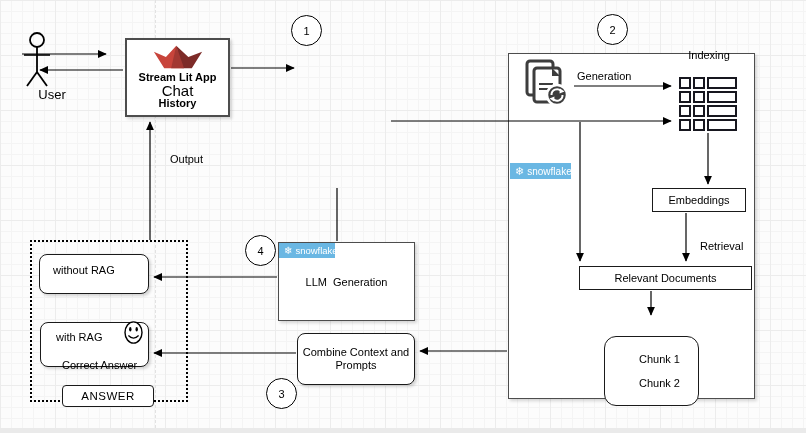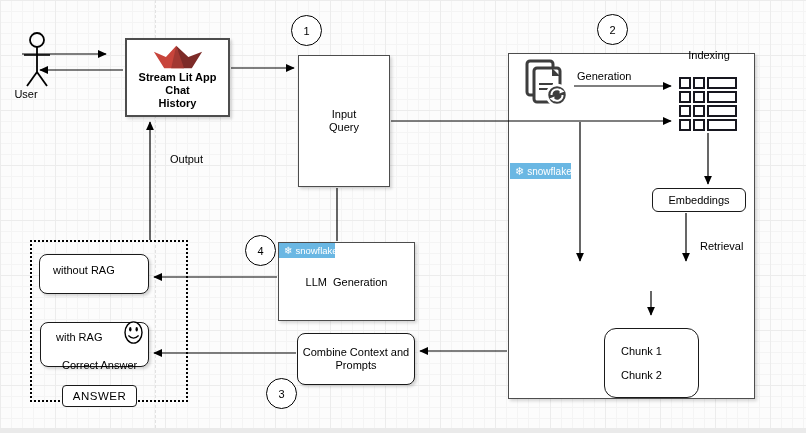--- a/index.html
+++ b/index.html
@@ -10,21 +10,21 @@
     background-image:
       linear-gradient(to right, #ececec 1px, transparent 1px),
       linear-gradient(to bottom, #ececec 1px, transparent 1px),
       linear-gradient(to right, #f4f4f4 1px, transparent 1px),
       linear-gradient(to bottom, #f4f4f4 1px, transparent 1px);
     background-size:55px 55px, 55px 55px, 11px 11px, 11px 11px;
   }
   .abs{position:absolute; box-sizing:border-box;}
   .box-sharp{background:#fff; border:1.5px solid #4d4d4d; box-shadow:2px 2px 3px rgba(0,0,0,0.16);}
   .box-round{background:#fff; border:1.4px solid #1a1a1a; border-radius:8px; box-shadow:2px 2px 3px rgba(0,0,0,0.16);}
-  .box-thin{background:#fff; border:1px solid #1a1a1a; border-radius:6px;}
+  .box-thin{background:#fff; border:1px solid #1a1a1a; border-radius:0;}
   .circle{width:31px; height:31px; border-radius:50%; border:1.2px solid #000; background:#fff;
           display:flex; align-items:center; justify-content:center; font-size:11px; z-index:10;}
   .lbl{font-size:11px; line-height:13px;}
   .ctr{display:flex; align-items:center; justify-content:center; text-align:center;}
   .sf-badge{background:#6ab7e3; color:#fff; display:flex; align-items:center; gap:3px;
             padding:0 5px; font-size:10px; z-index:11;}
   .sf-glyph{font-size:11px; line-height:1;}
   .connectors{position:absolute; left:0; top:0; z-index:5;}
   .z10{z-index:10;}
   .z4{z-index:4;}
@@ -70,50 +70,46 @@
     <line x1="150" y1="240" x2="150" y2="122" stroke="#000" stroke-width="1.2" marker-end="url(#ah)"></line>
   </svg>
 
   <svg class="abs z10" style="left:18px; top:30px;" width="40" height="58" viewBox="0 0 40 58">
     <circle cx="19" cy="10" r="7" fill="none" stroke="#000" stroke-width="1.8"></circle>
     <line x1="19" y1="17" x2="19" y2="42" stroke="#000" stroke-width="1.8"></line>
     <line x1="6" y1="25" x2="32" y2="25" stroke="#000" stroke-width="1.6"></line>
     <line x1="19" y1="42" x2="9" y2="56" stroke="#000" stroke-width="1.8"></line>
     <line x1="19" y1="42" x2="29" y2="56" stroke="#000" stroke-width="1.8"></line>
   </svg>
-  <div class="abs lbl ctr z10" style="left:6px; top:88px; width:40px; font-size:11px;">User</div>
+  <div class="abs lbl ctr z10" style="left:32px; top:88px; width:40px; font-size:13px;">User</div>
 
   <div class="abs box-sharp z10" style="left:125px; top:38px; width:105px; height:79px; border-width:2px; display:flex; flex-direction:column; align-items:center; padding-top:3px;">
     <svg width="50" height="28" viewBox="0 0 58 32">
       <polygon points="1,10 13,29 33,29 27,3 15,16" fill="#c8443b"></polygon>
       <polygon points="27,3 33,29 45,29 57,10 41,16" fill="#7d2b28"></polygon>
       <polygon points="27,3 21,29 36,29" fill="#a23832"></polygon>
     </svg>
     <div class="lbl" style="font-weight:bold; font-size:11px;">Stream Lit App</div>
-    <div class="lbl" style="font-weight:bold; font-size:11px;">Chat</div>
+    <div class="lbl" style="font-weight:normal; font-size:15px;">Chat</div>
     <div class="lbl" style="font-weight:bold; font-size:11px;">History</div>
   </div>
 
   <div class="abs circle" style="left:291px; top:15px;">
       <span>1</span>
     </div>
   <div class="abs circle" style="left:597px; top:14px;">
       <span>2</span>
     </div>
   <div class="abs circle" style="left:266px; top:378px;">
       <span>3</span>
     </div>
   <div class="abs circle" style="left:245px; top:235px;">
       <span>4</span>
     </div>
 
-  <div class="abs box-sharp z10 ctr" style="left:298px; top:55px; width:92px; height:132px; flex-direction:column;">
-    <div class="lbl">Input</div>
-    <div class="lbl">Query</div>
-  </div>
 
   <div class="abs lbl z10" style="left:170px; top:153px;">Output</div>
 
   <svg class="abs z10" style="left:522px; top:59px;" width="52" height="48" viewBox="0 0 52 48">
     <rect x="5" y="2" width="26" height="34" rx="3" fill="#fff" stroke="#3d3d3d" stroke-width="3"></rect>
     <rect x="12" y="9" width="26" height="34" rx="3" fill="#fff" stroke="#3d3d3d" stroke-width="3"></rect>
     <polygon points="30,9 38,17 30,17" fill="#3d3d3d"></polygon>
     <line x1="17" y1="25" x2="31" y2="25" stroke="#3d3d3d" stroke-width="2"></line>
     <line x1="17" y1="30" x2="28" y2="30" stroke="#3d3d3d" stroke-width="2"></line>
     <circle cx="35" cy="36" r="10" fill="#3d3d3d" stroke="#fff" stroke-width="2.5"></circle>
@@ -152,22 +148,25 @@
     <span class="sf-glyph">❄</span>
     <span>snowflake</span>
   </div>
 
   <div class="abs box-thin z10 ctr" style="left:652px; top:188px; width:94px; height:24px;">
     <span class="lbl">Embeddings</span>
   </div>
 
   <div class="abs lbl z10" style="left:700px; top:240px;">Retrieval</div>
 
-
-  <div class="abs box-thin z10" style="left:604px; top:328px; width:95px; height:70px; border-radius:12px; display:flex; flex-direction:column; justify-content:center; gap:11px; padding-left:16px;">
+  <div class="abs box-thin z10 ctr" style="left:579px; top:266px; width:173px; height:24px;">
+    <span class="lbl">Relevant Documents</span>
+  </div>
+
+  <div class="abs box-thin z10" style="left:604px; top:336px; width:95px; height:70px; border-radius:12px; display:flex; flex-direction:column; justify-content:center; gap:11px; padding-left:16px;align-items:center;">
     <div class="lbl">Chunk 1</div>
     <div class="lbl">Chunk 2</div>
   </div>
 
   <div class="abs box-sharp z10" style="left:278px; top:242px; width:137px; height:79px;">
     <div class="sf-badge abs" style="left:0; top:0; width:56px; height:15px; font-size:9.5px;">
       <span class="sf-glyph" style="font-size:10px;">❄</span>
       <span>snowflake</span>
     </div>
     <div class="abs lbl pre" style="left:0; top:33px; width:100%; text-align:center;">LLM  Generation</div>
@@ -188,17 +187,17 @@
     <div class="lbl" style="margin:8px 0 0 15px;">with RAG</div>
     <div class="lbl" style="margin:15px 0 0 21px;">Correct Answer</div>
     <svg class="abs" style="left:83px; top:-2px;" width="19" height="23" viewBox="0 0 19 23">
       <ellipse cx="9.5" cy="11.5" rx="8.5" ry="10.6" fill="#fff" stroke="#000" stroke-width="1.4"></ellipse>
       <ellipse cx="6.3" cy="8.2" rx="1.2" ry="2.2" fill="#000"></ellipse>
       <ellipse cx="12.7" cy="8.2" rx="1.2" ry="2.2" fill="#000"></ellipse>
       <path d="M4.4,14.5 Q9.5,19.8 14.6,14.5" stroke="#000" stroke-width="1.2" fill="none"></path>
     </svg>
   </div>
 
-  <div class="abs box-thin z10 ctr" style="left:62px; top:385px; width:75px; height:22px; border-radius:4px;">
+  <div class="abs box-thin z10 ctr" style="left:62px; top:385px; width:92px; height:22px; border-radius:4px;">
     <span class="lbl" style="font-size:11.5px; letter-spacing:0.5px;">ANSWER</span>
   </div>
 
 </div>
 
 </body></html>

